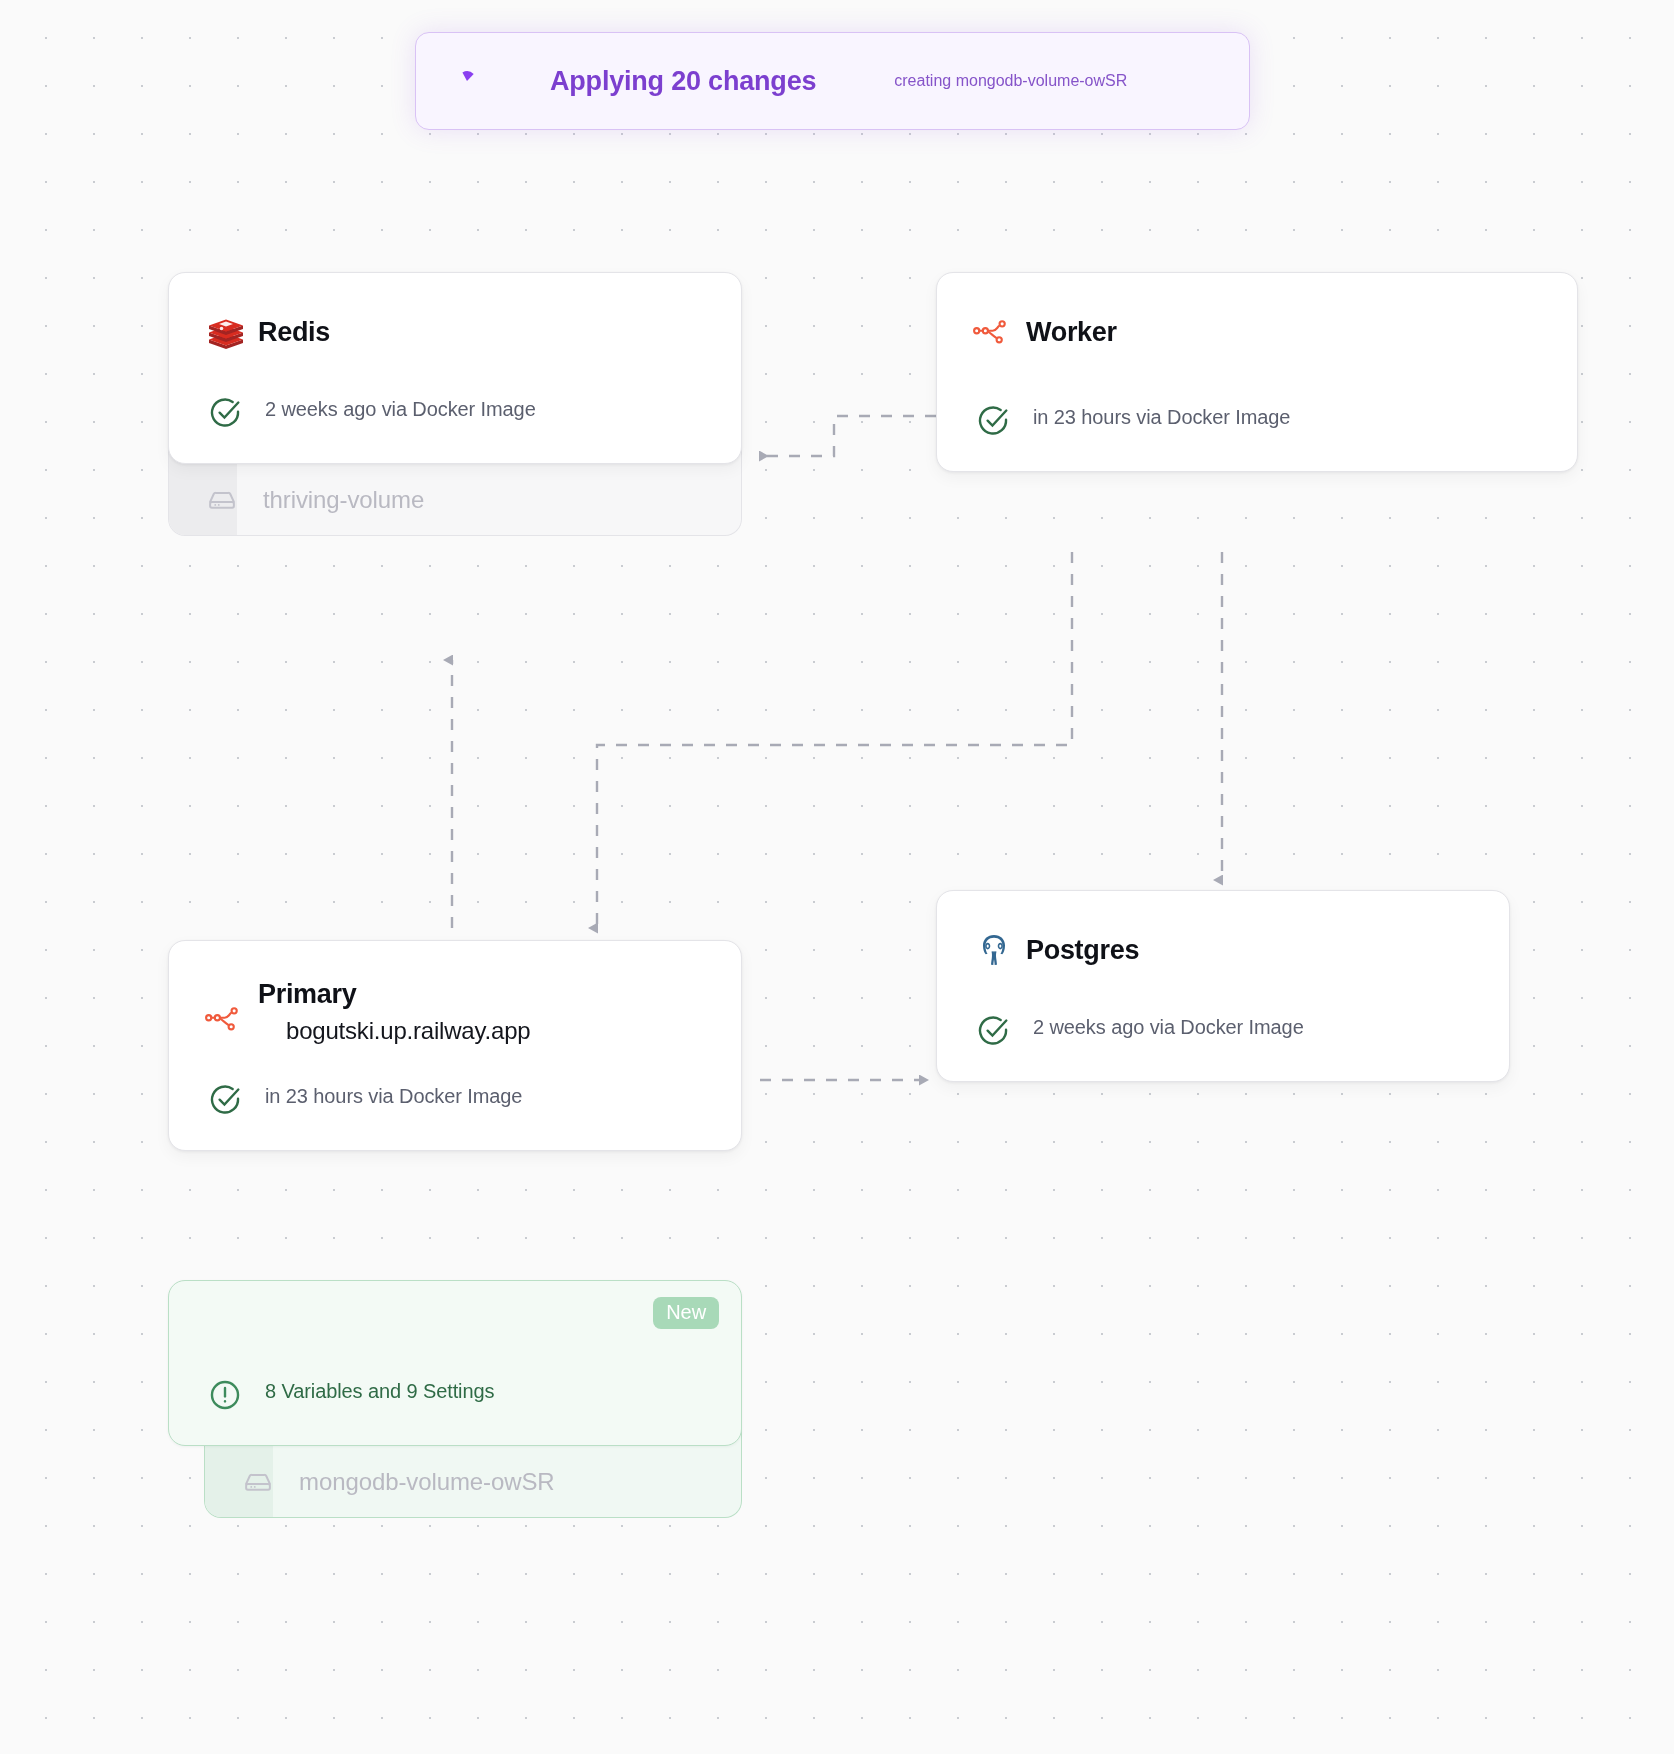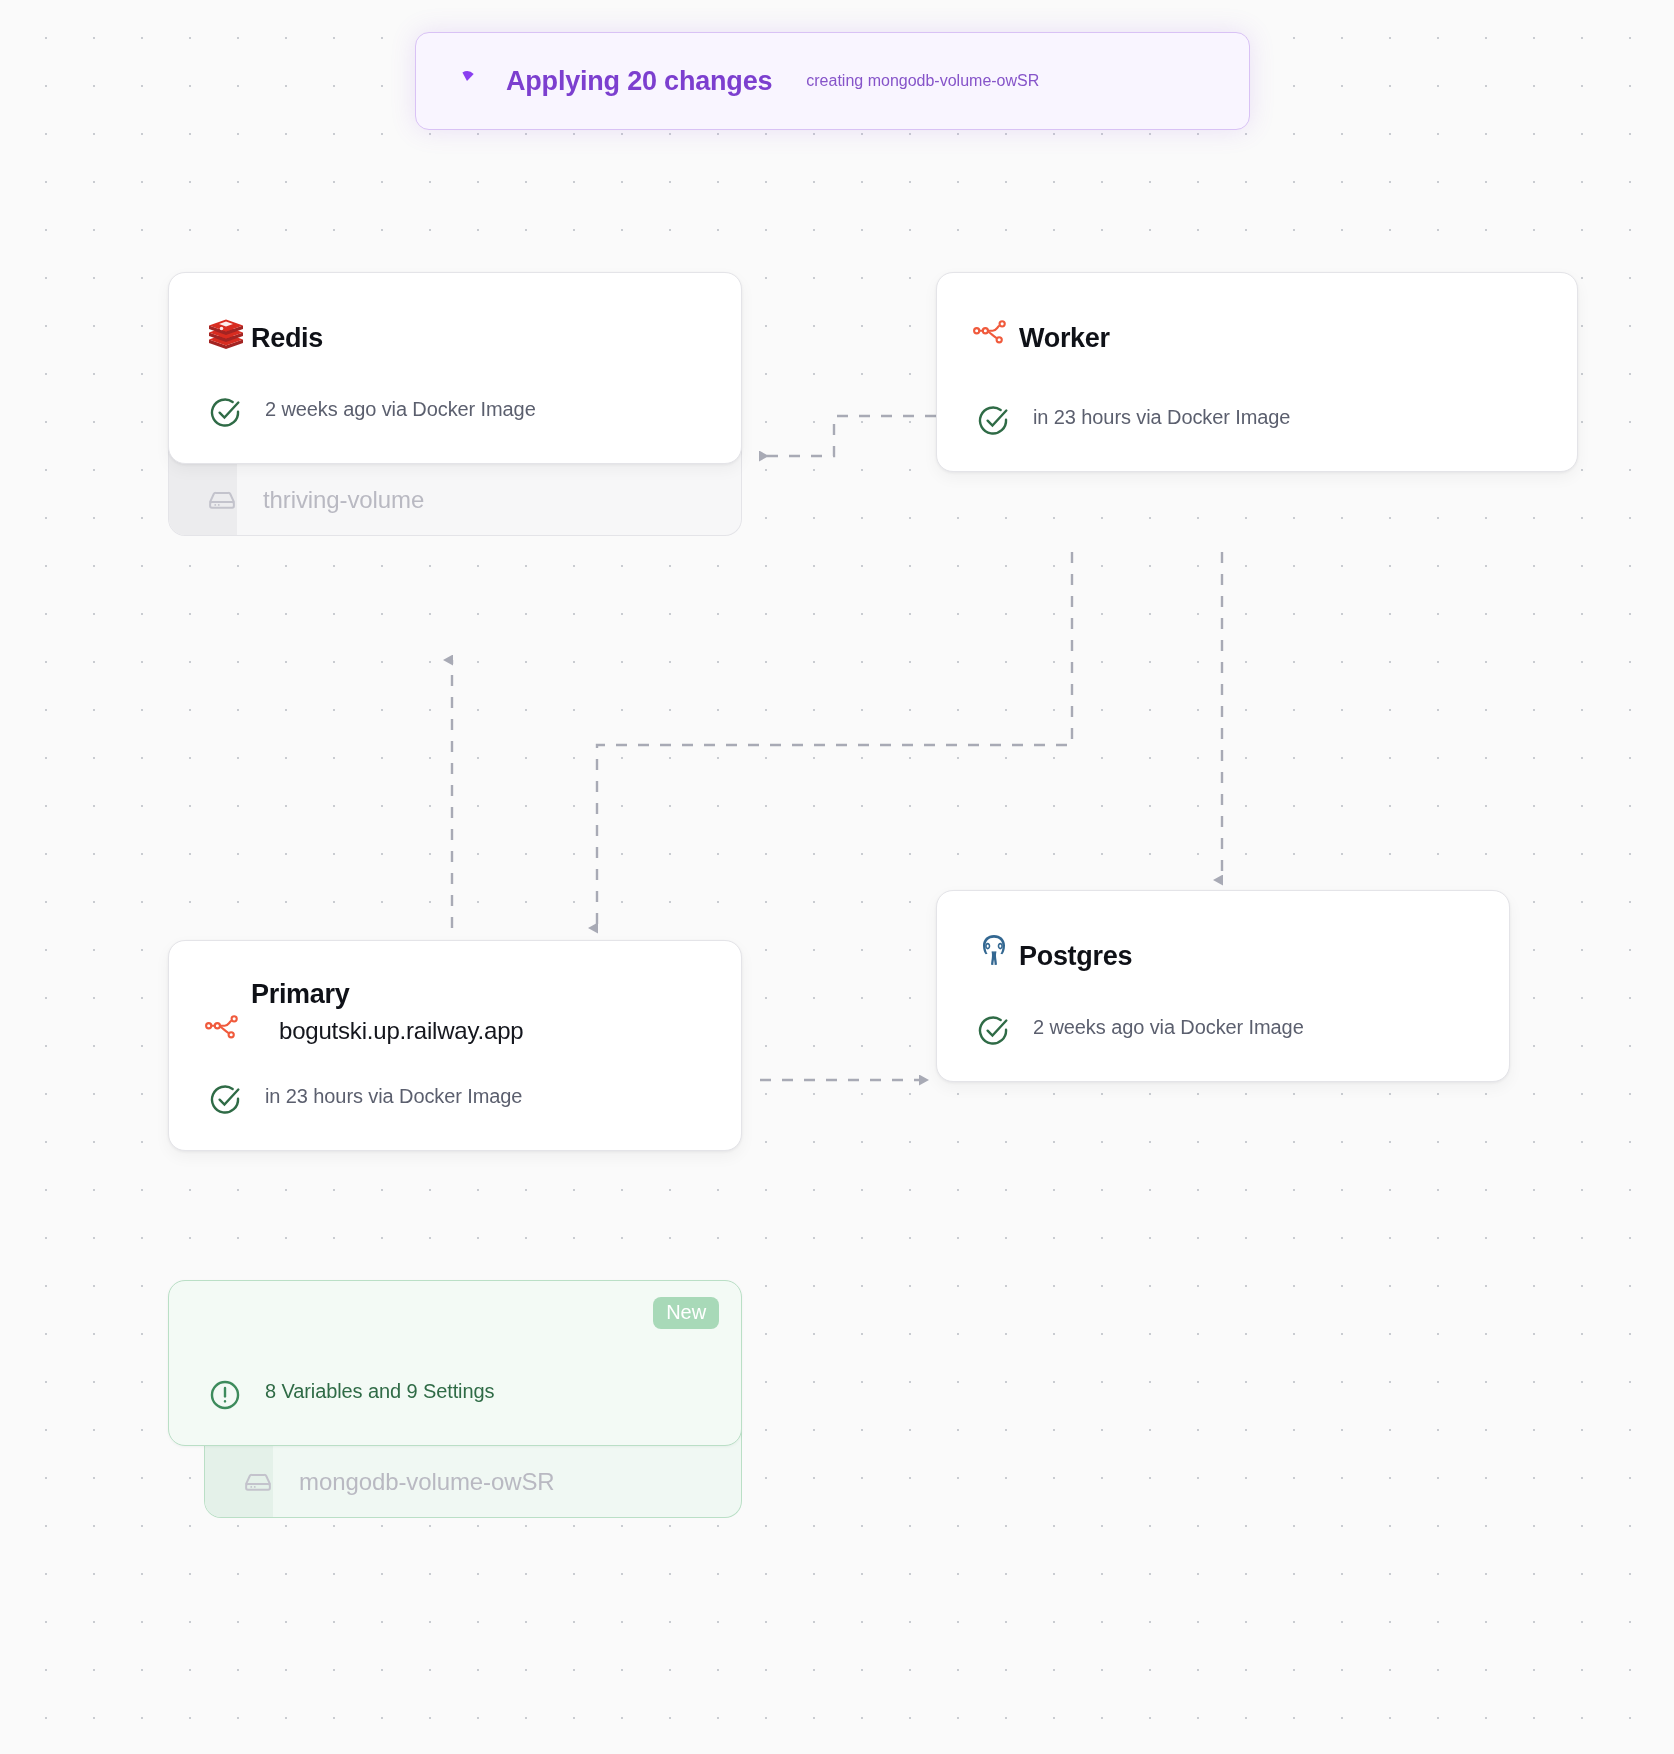--- a/index.html
+++ b/index.html
@@ -40,20 +40,21 @@
     width: 835px;
     height: 98px;
     box-sizing: border-box;
     background: #f9f5ff;
     border: 1.5px solid #d9c2f5;
     border-radius: 14px;
     display: flex;
     align-items: center;
     padding: 0 36px;
     box-shadow: 0 0 26px rgba(147, 89, 222, 0.16);
+    gap: 44px;
   }
   .banner .spinner {
     width: 30px;
     height: 30px;
     flex: 0 0 auto;
     margin-right: 24px;
     display: block;
   }
   .banner-title {
     color: #7c3fcf;
@@ -86,22 +87,22 @@
     z-index: 2;
   }
   .node.is-new .node-body {
     background: #f3faf5;
     border-color: #badfc6;
     box-shadow: 0 1px 3px rgba(16, 60, 30, 0.05);
   }
 
   .node-head {
     display: flex;
-    align-items: flex-end;
-    gap: 4px;
+    align-items: center;
+    gap: 11px;
   }
   .node-logo {
     width: 42px;
     height: 42px;
     flex: 0 0 42px;
     display: flex;
     align-items: center;
     justify-content: center;
     margin-top: 2px;
   }

